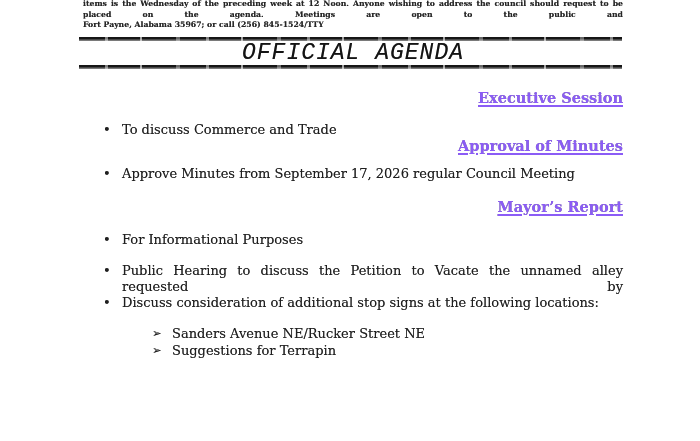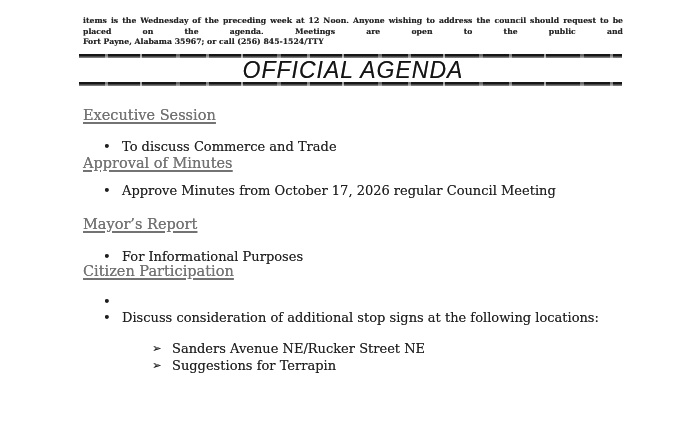--- a/index.html
+++ b/index.html
@@ -1,49 +1,49 @@
 <!DOCTYPE html>
 <html><head>
 <meta charset="utf-8">
 <style>
   * { margin:0; padding:0; box-sizing:border-box; }
   html,body { background:#ffffff; }
   body {
     width:700px; height:441px; overflow:hidden; position:relative;
     font-family:"DejaVu Serif", serif; color:#1d1d1d;
   }
-  .doc { position:absolute; left:83px; top:17px; width:540px; }
+  .doc { position:absolute; left:83px; top:0; width:540px; }
 
   
   .notice { margin-top:-1px; font-size:7.7px; font-weight:bold; color:#262626;
             line-height:10.6px; letter-spacing:0.02px; }
   .notice-line { width:100%; }
   .notice-line.stretch { text-align:justify; text-align-last:justify; }
 
   
   .rule { height:4px; width:543px; margin-left:-4px;
     background:
       repeating-linear-gradient(90deg,
         rgba(255,255,255,0) 0 26px, rgba(255,255,255,0.45) 26px 29px,
         rgba(255,255,255,0) 29px 61px, rgba(255,255,255,0.6) 61px 63px,
         rgba(255,255,255,0) 63px 97px, rgba(255,255,255,0.35) 97px 101px),
       linear-gradient(#161616 0 58%, #494949 58% 72%, #7a7a7a 72% 100%);
   }
   .rule-top { margin-top:6px; }
 
   .agenda-title {
-    text-align:center; font-family:Liberation Sans, sans-serif;
+    text-align:center; font-family:Liberation Mono, monospace;
     font-style:italic; font-size:23px; line-height:24px; letter-spacing:1px;
     color:#141414;
   }
 
   .section-heading {
-    text-align:left; font-weight:normal; font-size:14.5px; line-height:16px;
+    text-align:right; font-weight:bold; font-size:14.5px; line-height:16px;
     text-decoration:underline; text-underline-offset:2px;
-    text-decoration-thickness:1.5px; color:#737373;
+    text-decoration-thickness:1.5px; color:#8b5cf6;
   }
   .h-exec   { margin-top:21px; }
   .h-appr   { }
   .h-mayor  { margin-top:17px; }
   .h-citz   { margin-top:-2px; }
 
   .item-row { display:flex; font-size:13px; line-height:16px; color:#1f1f1f; }
   .b-marker { margin-left:20px; width:19px; flex:0 0 19px; font-size:13px; }
   .a-marker { margin-left:69px; width:20px; flex:0 0 20px;
               font-family:"DejaVu Sans", sans-serif; font-size:11.5px; }
@@ -76,33 +76,33 @@
 
   <div class="section-heading h-exec scan">Executive Session</div>
   <div class="item-row m-b1 scan">
     <span class="b-marker">•</span>
     <span class="item-text">To discuss Commerce and Trade</span>
   </div>
 
   <div class="section-heading h-appr scan">Approval of Minutes</div>
   <div class="item-row m-b2 scan">
     <span class="b-marker">•</span>
-    <span class="item-text">Approve Minutes from October 17, 2026 regular Council Meeting</span>
+    <span class="item-text">Approve Minutes from September 17, 2026 regular Council Meeting</span>
   </div>
 
   <div class="section-heading h-mayor scan">Mayor’s Report</div>
   <div class="item-row m-b3 scan">
     <span class="b-marker">•</span>
     <span class="item-text">For Informational Purposes</span>
   </div>
 
-  <div class="section-heading h-citz scan">Citizen Participation</div>
   <div class="item-row m-cl scan">
     <span class="b-marker">•</span>
     <span class="item-text wrap">
+      <span class="jline" style="display:block">Public Hearing to discuss the Petition to Vacate the unnamed alley requested by</span>
     </span>
   </div>
   <div class="item-row scan">
     <span class="b-marker">•</span>
     <span class="item-text">Discuss consideration of additional stop signs at the following locations:</span>
   </div>
 
   <div class="item-row sub-row m-sub scan">
     <span class="a-marker">➢</span>
     <span class="item-text">Sanders Avenue NE/Rucker Street NE</span>

